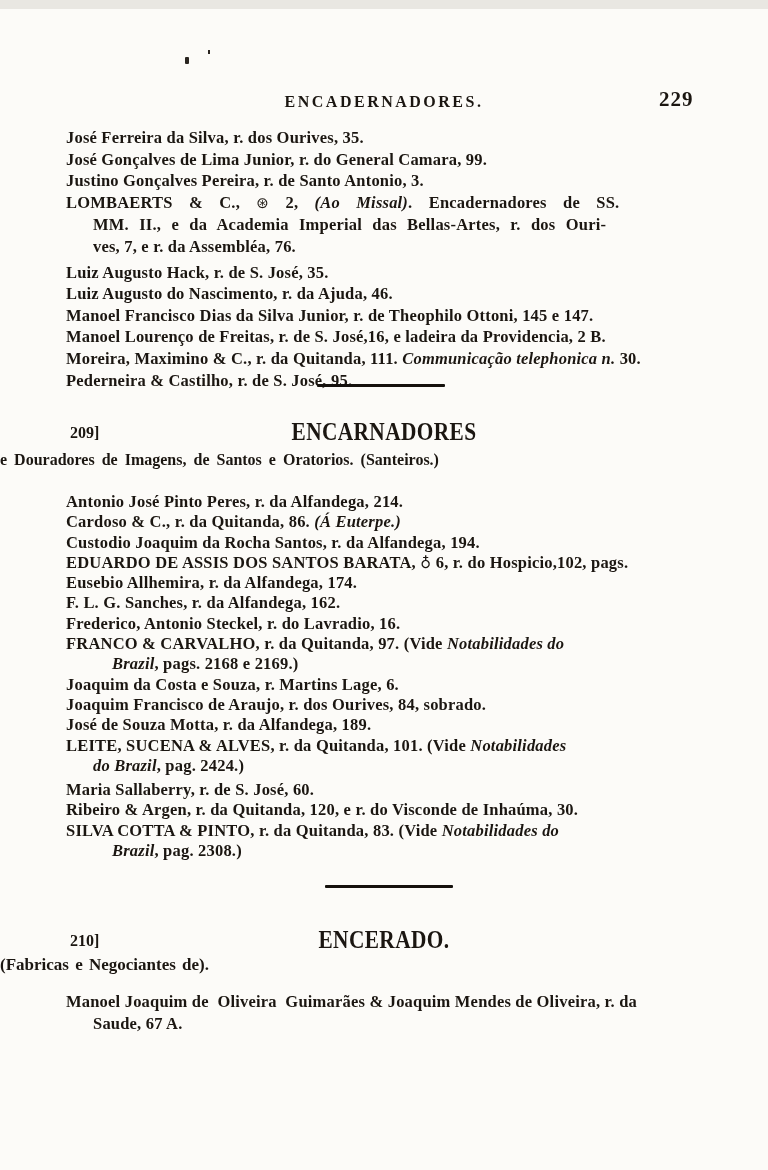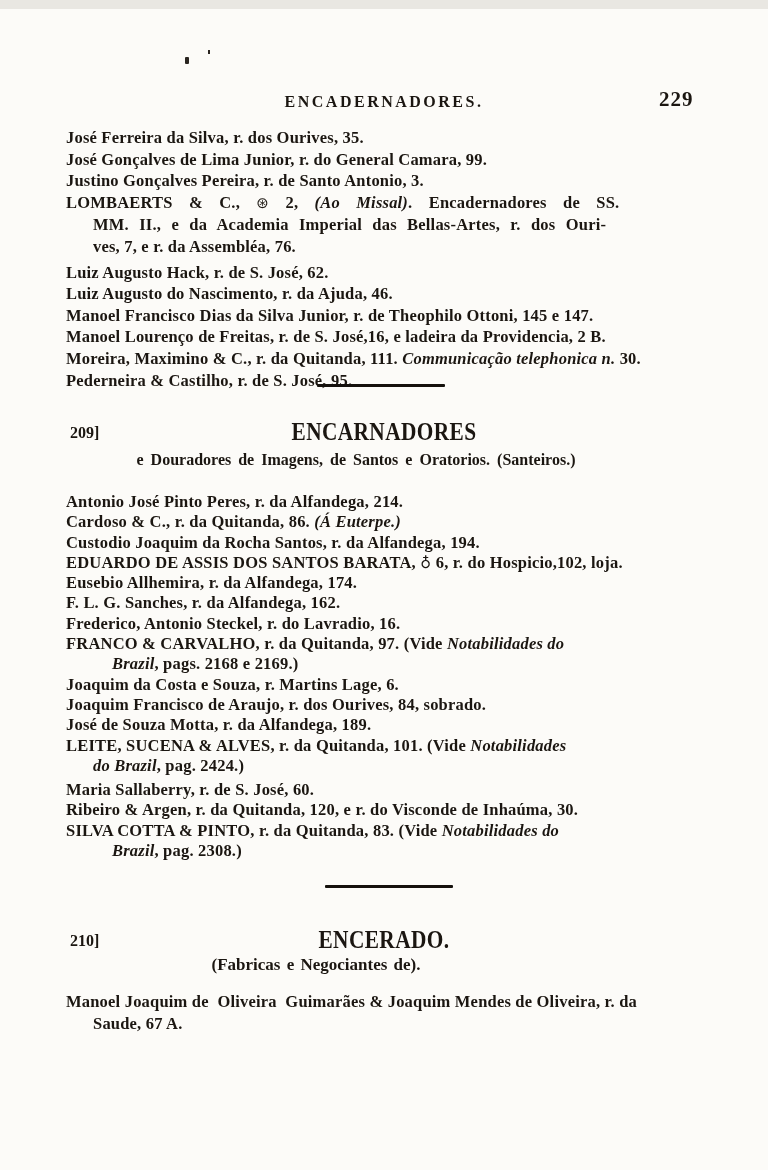--- a/index.html
+++ b/index.html
@@ -57,21 +57,21 @@
 
   .sectitle {
     position:absolute; left:0; width:768px; text-align:center;
     font-weight:bold; font-size:26px; letter-spacing:0.5px;
     transform:scaleX(0.82);
   }
   .t209 { top:408px; }
   .t210 { top:916px; }
 
   .subtitle {
-    position:absolute; text-align:center; font-weight:bold;
+    position:absolute; font-weight:bold;
   }
   .st209 { top:442px; left:0; width:712px; font-size:16px; word-spacing:3px; }
   .st210 { top:946px; left:0; width:632px; font-size:17px; word-spacing:2px; }
 </style>
 </head>
 <body>
 
 <div class="page">
 
   <div class="speck s1"></div>
@@ -80,38 +80,38 @@
   <div class="runhead">ENCADERNADORES.</div>
   <div class="pageno">229</div>
 
   <div class="block b1">
       <div class="line"><span>José Ferreira da Silva, r. dos Ourives, 35.</span></div>
       <div class="line"><span>José Gonçalves de Lima Junior, r. do General Camara, 99.</span></div>
       <div class="line"><span>Justino Gonçalves Pereira, r. de Santo Antonio, 3.</span></div>
       <div class="line wide"><span>LOMBAERTS &amp; C., </span><span class="glyph">⊛</span><span> 2, </span><em>(Ao Missal)</em><span>. Encadernadores de SS.</span></div>
       <div class="line ind1 wide2"><span>MM. II., e da Academia Imperial das Bellas-Artes, r. dos Ouri-</span></div>
       <div class="line ind1"><span>ves, 7, e r. da Assembléa, 76.</span></div>
-      <div class="line gap"><span>Luiz Augusto Hack, r. de S. José, 62.</span></div>
+      <div class="line gap"><span>Luiz Augusto Hack, r. de S. José, 35.</span></div>
       <div class="line"><span>Luiz Augusto do Nascimento, r. da Ajuda, 46.</span></div>
       <div class="line"><span>Manoel Francisco Dias da Silva Junior, r. de Theophilo Ottoni, 145 e 147.</span></div>
       <div class="line"><span>Manoel Lourenço de Freitas, r. de S. José,16, e ladeira da Providencia, 2 B.</span></div>
       <div class="line"><span>Moreira, Maximino &amp; C., r. da Quitanda, 111. </span><em>Communicação telephonica n.</em><span> 30.</span></div>
       <div class="line"><span>Pederneira &amp; Castilho, r. de S. José, 95.</span></div>
     </div>
 
   <div class="divider d1"></div>
 
   <div class="secnum n209">209]</div>
   <div class="sectitle t209">ENCARNADORES</div>
   <div class="subtitle st209">e Douradores de Imagens, de Santos e Oratorios. (Santeiros.)</div>
   <div class="block b2">
       <div class="line"><span>Antonio José Pinto Peres, r. da Alfandega, 214.</span></div>
       <div class="line"><span>Cardoso &amp; C., r. da Quitanda, 86. </span><em>(Á Euterpe.)</em></div>
       <div class="line"><span>Custodio Joaquim da Rocha Santos, r. da Alfandega, 194.</span></div>
-      <div class="line"><span>EDUARDO DE ASSIS DOS SANTOS BARATA, </span><span class="glyph">♁</span><span> 6, r. do Hospicio,102, loja.</span></div>
+      <div class="line"><span>EDUARDO DE ASSIS DOS SANTOS BARATA, </span><span class="glyph">♁</span><span> 6, r. do Hospicio,102, pags.</span></div>
       <div class="line"><span>Eusebio Allhemira, r. da Alfandega, 174.</span></div>
       <div class="line"><span>F. L. G. Sanches, r. da Alfandega, 162.</span></div>
       <div class="line"><span>Frederico, Antonio Steckel, r. do Lavradio, 16.</span></div>
       <div class="line"><span>FRANCO &amp; CARVALHO, r. da Quitanda, 97. (Vide </span><em>Notabilidades do</em></div>
       <div class="line ind2"><em>Brazil</em><span>, pags. 2168 e 2169.)</span></div>
       <div class="line"><span>Joaquim da Costa e Souza, r. Martins Lage, 6.</span></div>
       <div class="line"><span>Joaquim Francisco de Araujo, r. dos Ourives, 84, sobrado.</span></div>
       <div class="line"><span>José de Souza Motta, r. da Alfandega, 189.</span></div>
       <div class="line"><span>LEITE, SUCENA &amp; ALVES, r. da Quitanda, 101. (Vide </span><em>Notabilidades</em></div>
       <div class="line ind1"><em>do Brazil</em><span>, pag. 2424.)</span></div>

